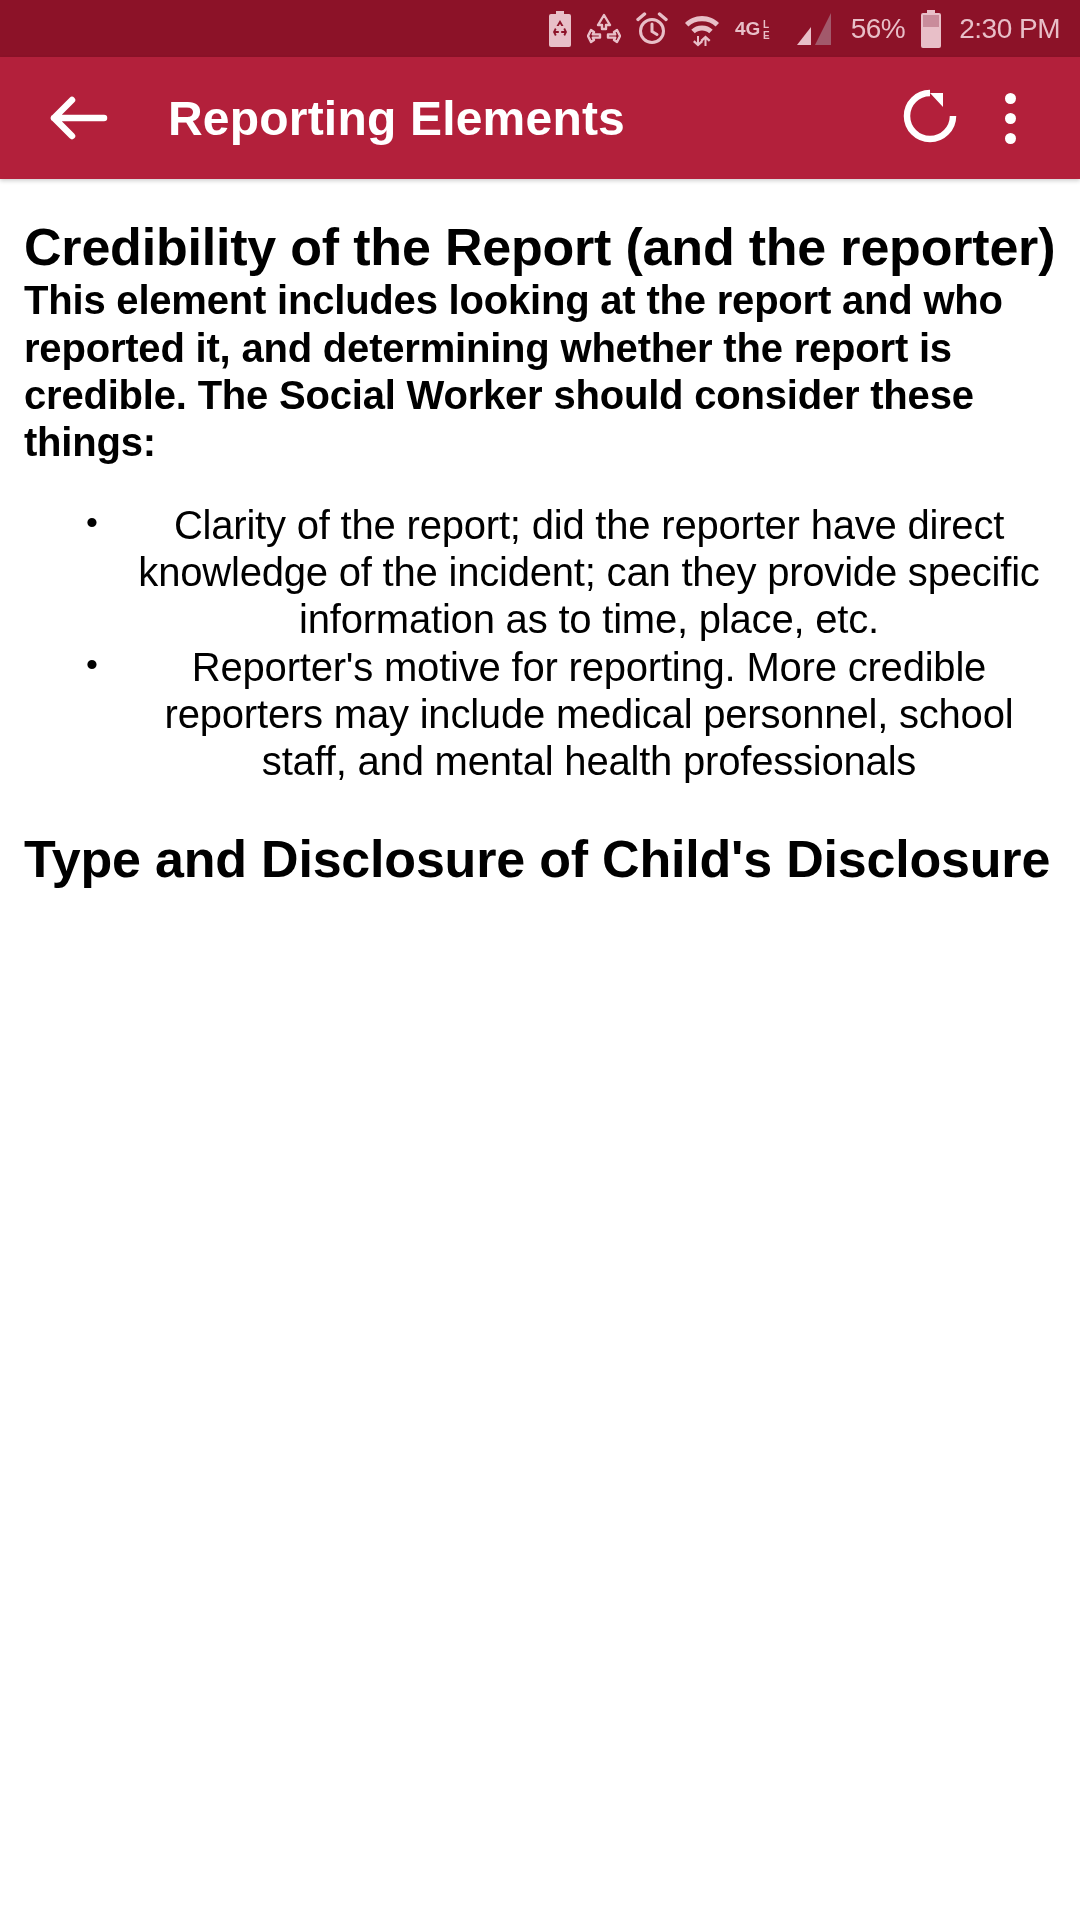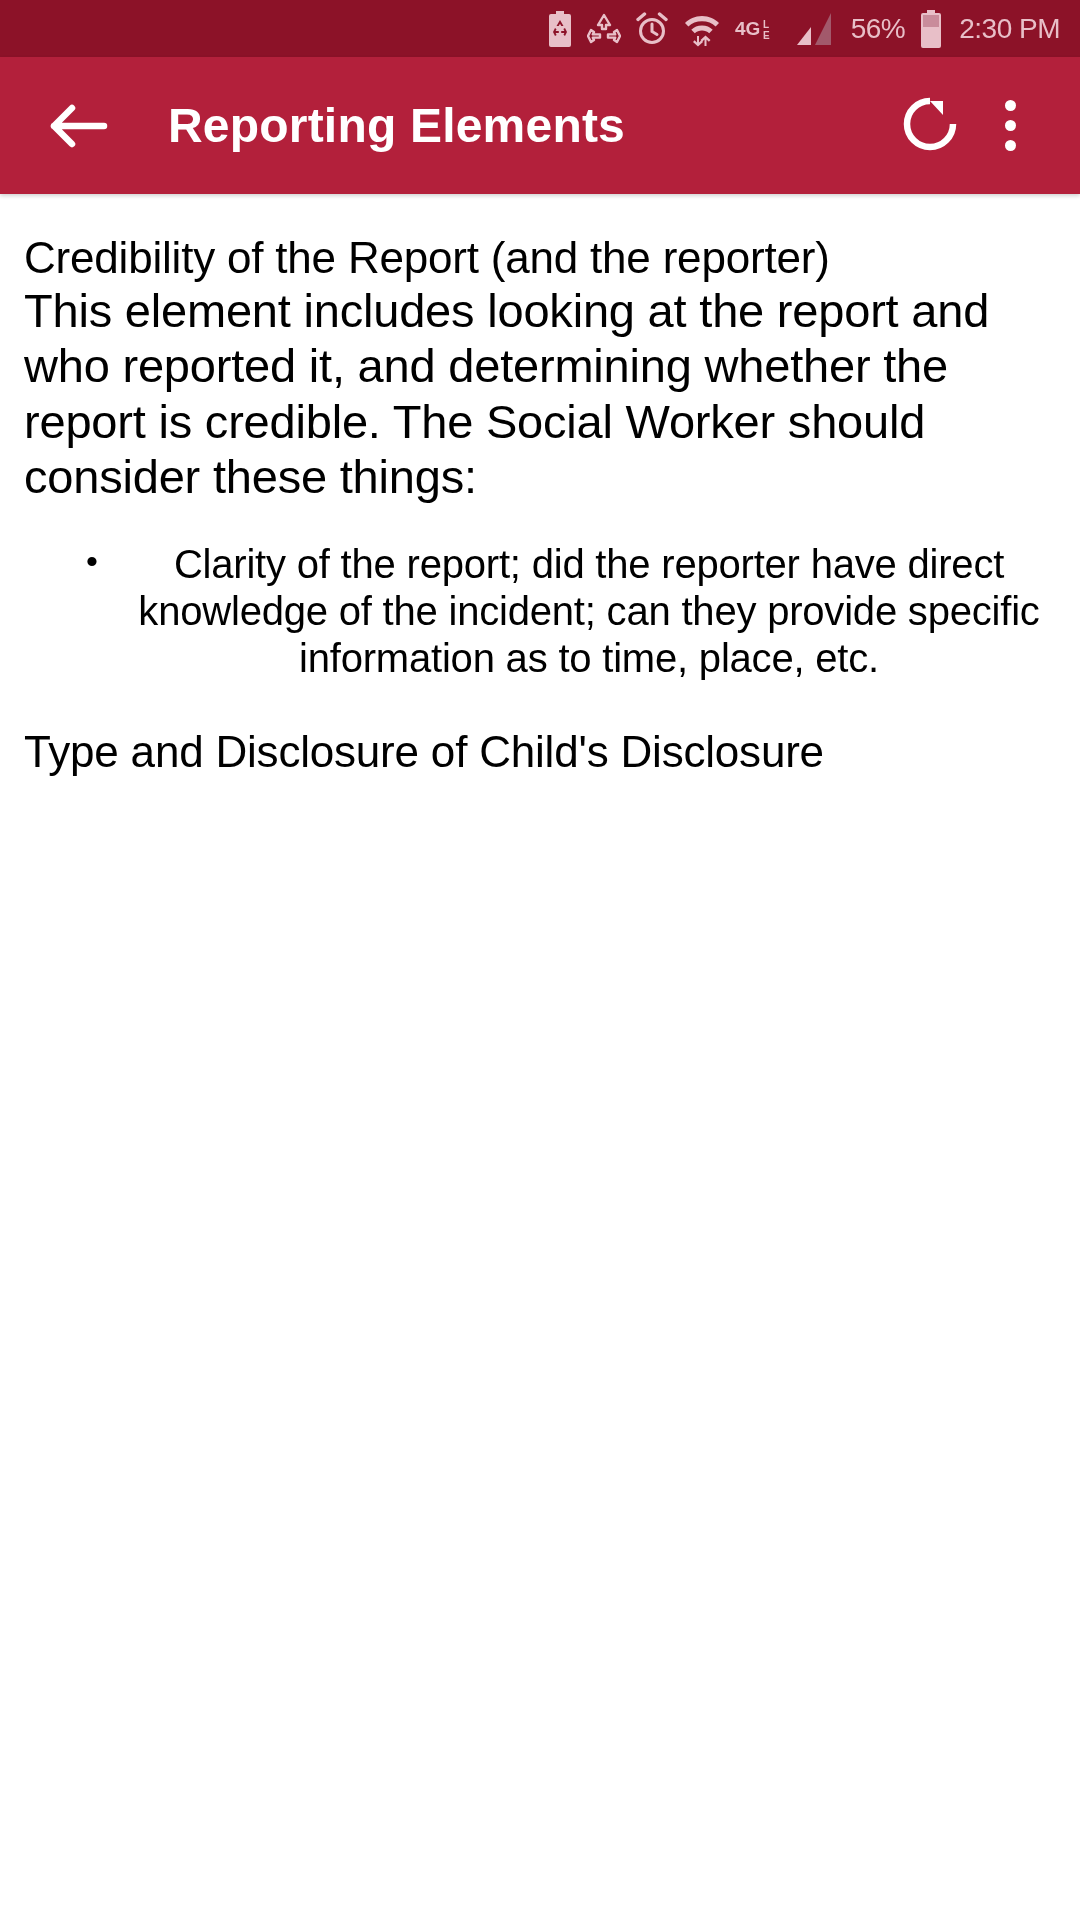--- a/index.html
+++ b/index.html
@@ -41,21 +41,21 @@
     font-weight: 400;
     letter-spacing: -0.5px;
     line-height: 1;
     white-space: nowrap;
   }
   .sb-pct { margin-left: 4px; }
   .sb-time { margin-left: 2px; text-align: center; }
 
   
   .app-bar {
-    height: 137px;
+    height: 122px;
     background: #b3203b;
     display: flex;
     align-items: center;
     padding: 0 30px 0 38px;
     flex: 0 0 auto;
     box-shadow: 0 2px 4px rgba(0,0,0,0.18);
     position: relative;
     z-index: 5;
   }
   .app-bar-title {
@@ -93,31 +93,32 @@
   
   .content {
     flex: 1 1 auto;
     background: #ffffff;
     padding: 38px 24px 0 24px;
     overflow: hidden;
   }
   .section { margin-bottom: 0; }
   .section + .section { margin-top: 44px; }
   .sec-heading {
-    font-size: 44px;
-    font-weight: normal;
+    font-size: 52px;
+    font-weight: bold;
     color: #000000;
     line-height: 1.16;
     letter-spacing: -0.2px;
   }
   .sec-para {
-    font-size: 47px;
+    font-size: 40px;
     color: #000000;
     line-height: 1.18;
     letter-spacing: -0.2px;
+    font-weight: bold;
   }
   .bullets {
     list-style: none;
     margin: 36px 0 0 0;
     padding: 0;
   }
   .bullets li {
     position: relative;
     padding-left: 98px;
     font-size: 40px;
@@ -232,20 +233,21 @@
     </div>
   </div>
 
   <div class="content">
 
     <div class="section">
       <div class="sec-heading">Credibility of the Report (and the reporter)</div>
       <div class="sec-para">This element includes looking at the report and who reported it, and determining whether the report is credible. The Social Worker should consider these things:</div>
       <ul class="bullets">
         <li>Clarity of the report; did the reporter have direct knowledge of the incident; can they provide specific information as to time, place, etc.</li>
+        <li>Reporter's motive for reporting. More credible reporters may include medical personnel, school staff, and mental health professionals</li>
       </ul>
     </div>
 
     <div class="section">
       <div class="sec-heading">Type and Disclosure of Child's Disclosure</div>
     </div>
 
   </div>
 </div>
 

